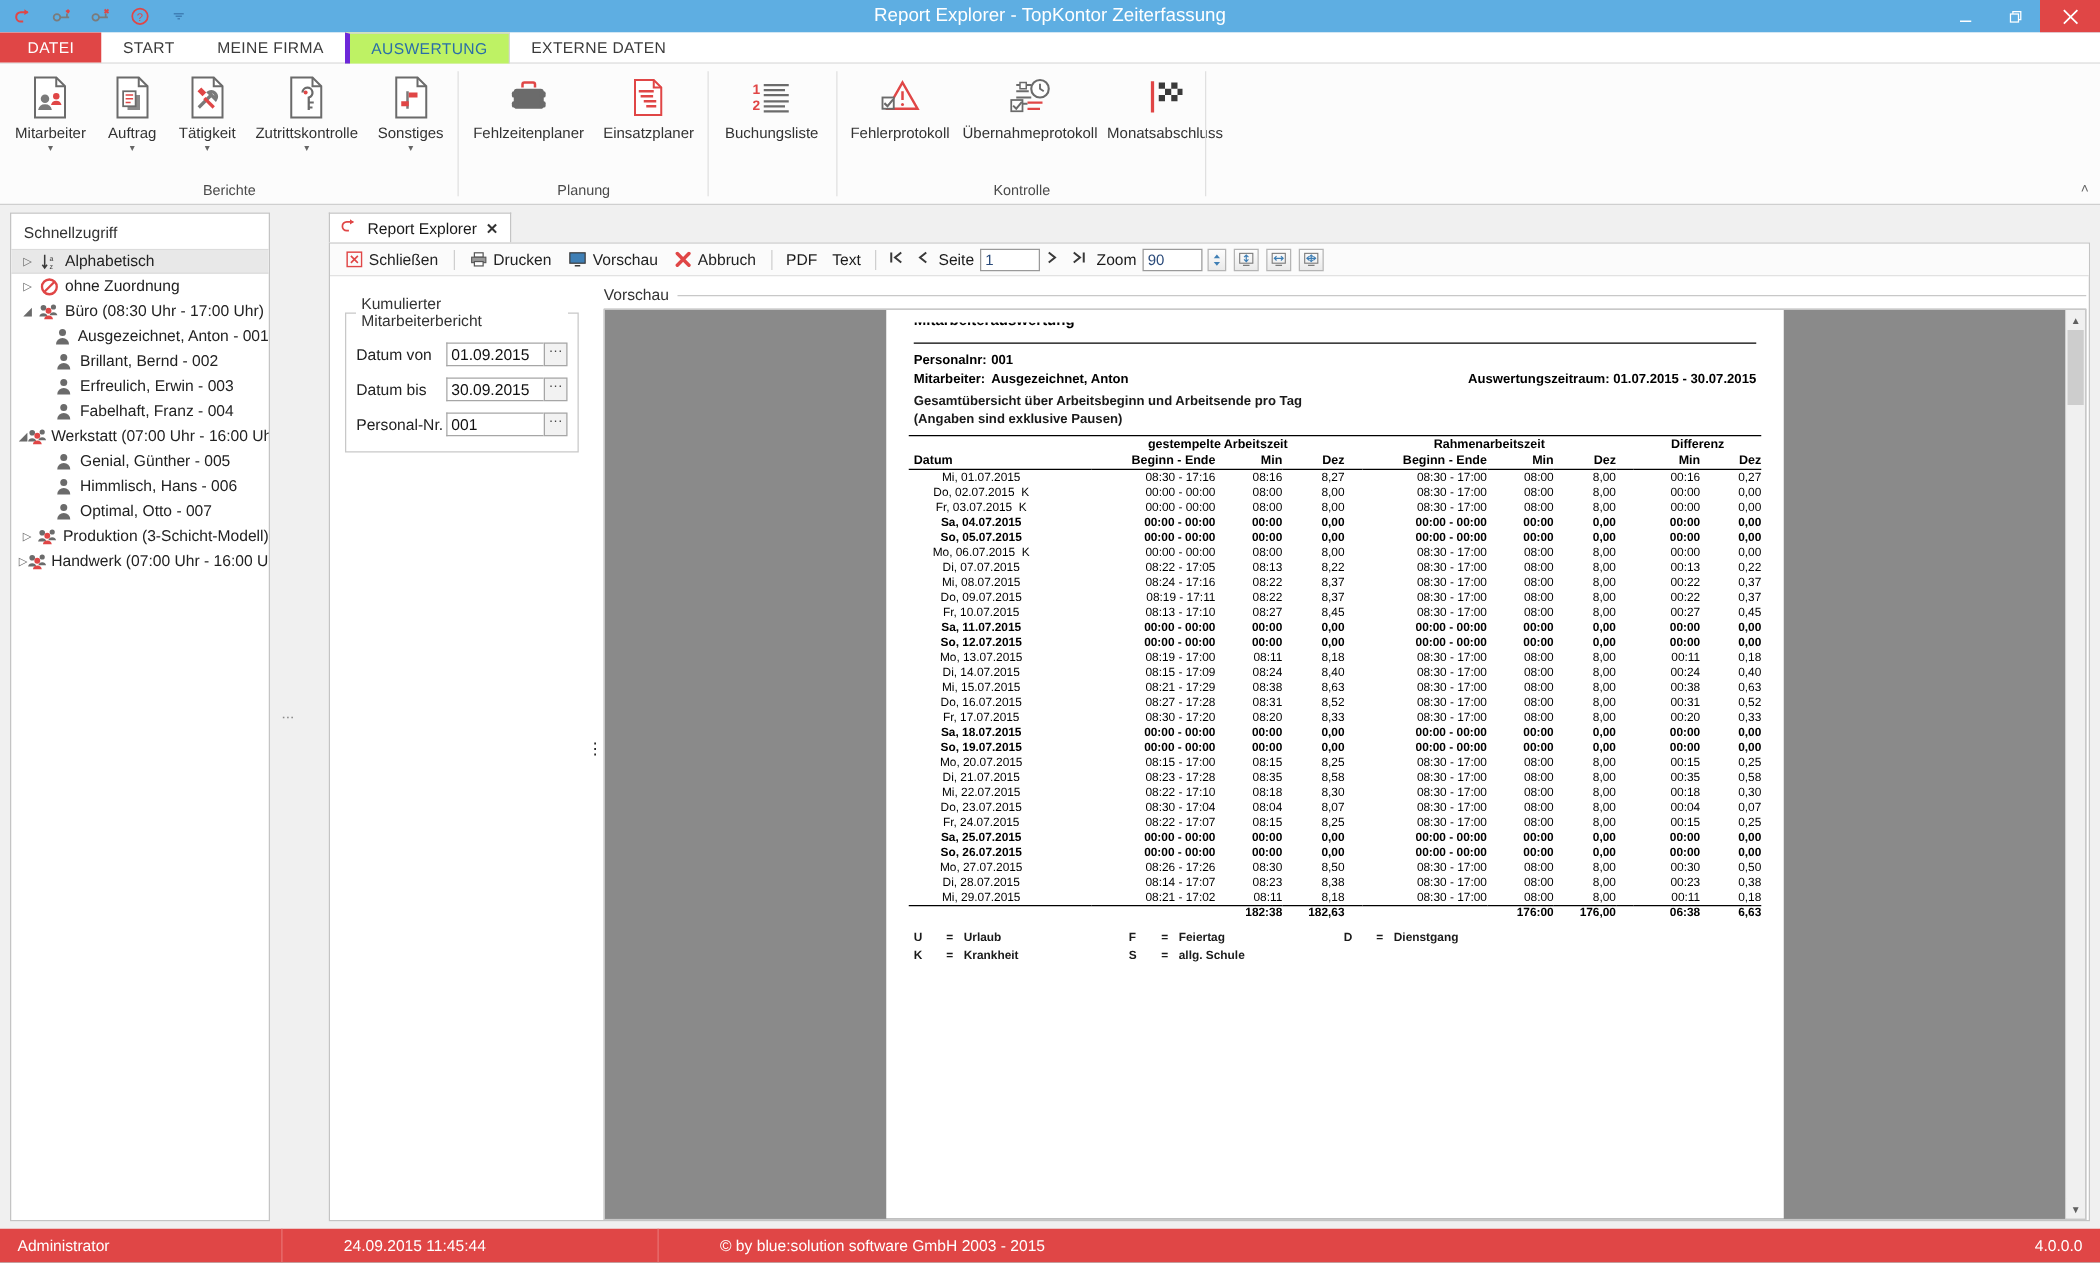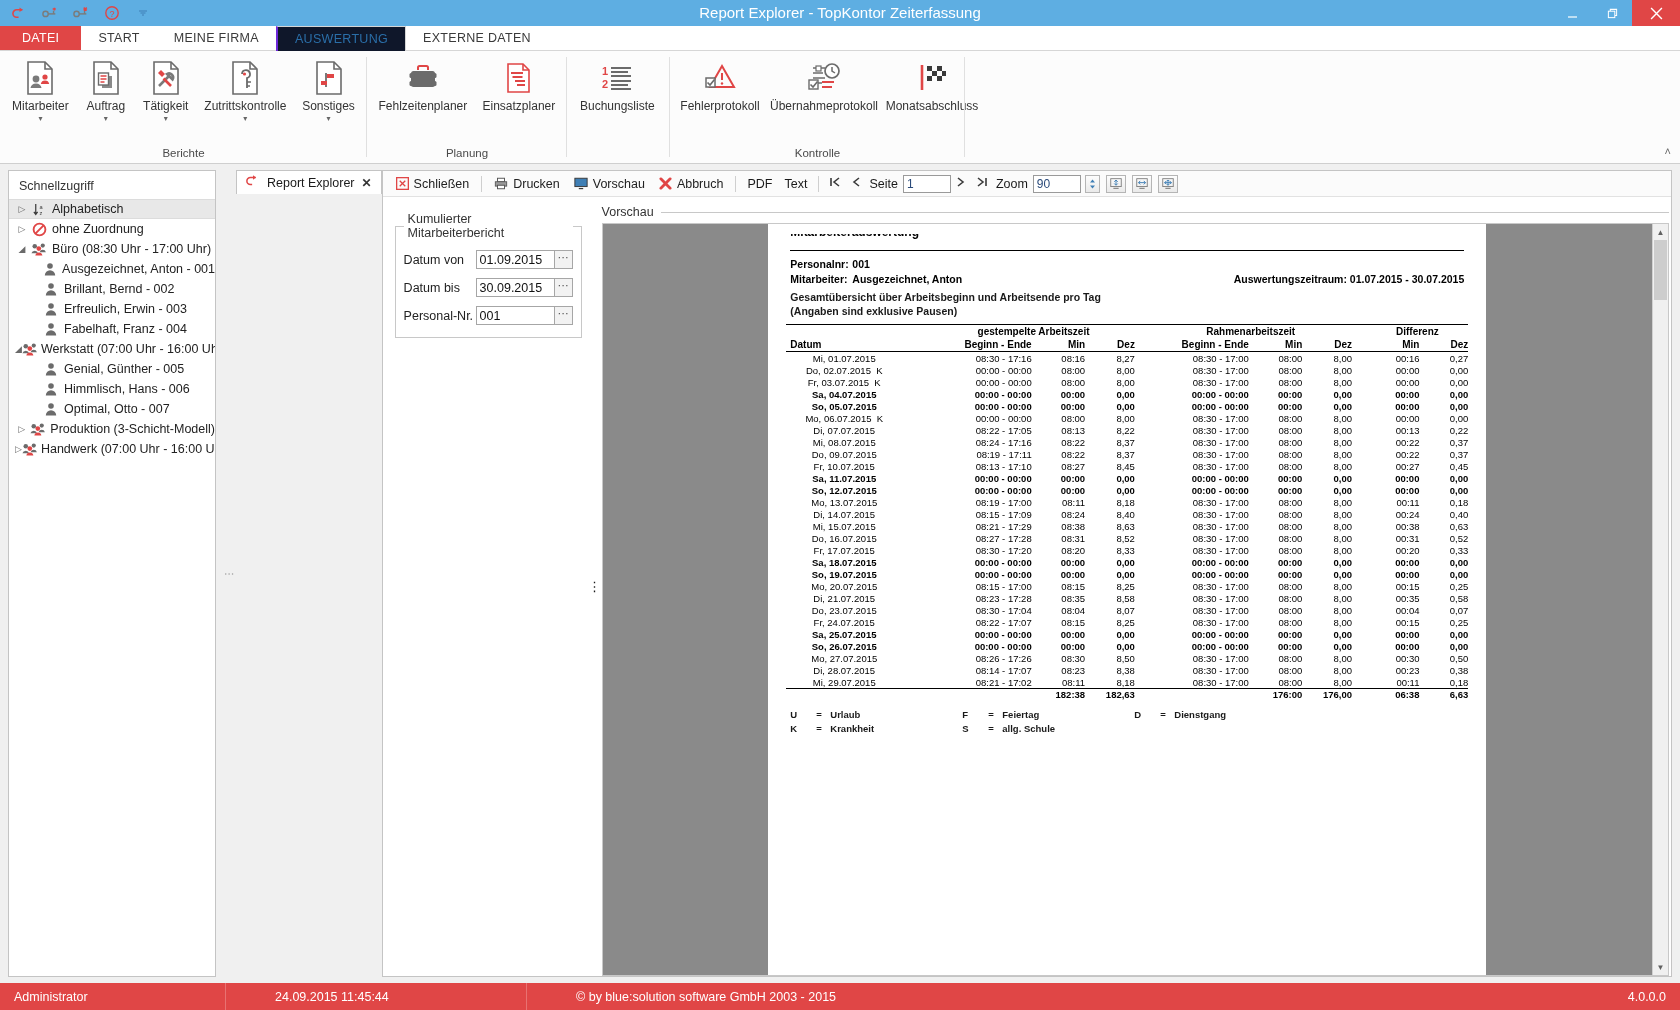--- a/index.html
+++ b/index.html
@@ -32,22 +32,22 @@
   .ribbon-tabs{
     height:25px; background:#fff; display:flex; align-items:stretch;
     border-bottom:1px solid #d6d6d6; position:relative;
   }
   .rtab{
     padding:0 17px; display:flex; align-items:center; font-size:12.5px;
     color:#3a3a3a; cursor:pointer; letter-spacing:.3px;
   }
   .rtab.datei{ background:#e04646; color:#fff; font-weight:400; padding:0 22px;}
   .rtab.active{
-    background:#0f172a; color:#2a6ea8;
-    border-left:2px solid #6d28d9; border-right:1px solid #d6d6d6; border-top:1px solid #d6d6d6;
+    background:#bef264; color:#2a6ea8;
+    border-left:4px solid #6d28d9; border-right:1px solid #d6d6d6; border-top:1px solid #d6d6d6;
     margin-bottom:-1px;
   }
 
   
   .ribbon{
     height:113px; background:#fcfcfc; border-bottom:1px solid #cfcfcf;
     display:flex; align-items:stretch; position:relative;
   }
   .rgroup{ display:flex; flex-direction:column; position:relative; padding:0 4px; }
   .rgroup .items{ display:flex; flex:1; align-items:flex-start; padding-top:8px; }
@@ -82,21 +82,21 @@
   .exp{ width:14px; display:flex; align-items:center; justify-content:center; color:#6a6a6a; font-size:9px;}
   .tnode .ic{ width:20px; display:flex; align-items:center; justify-content:center; }
   .tnode .txt{ margin-left:3px; color:#222; }
   .tnode.child{ padding-left:32px; }
 
   
   .vsplit{ width:14px; display:flex; align-items:center; justify-content:center; cursor:col-resize;}
   .vsplit .dots{ color:#8a8a8a; font-size:10px; letter-spacing:0; line-height:4px; writing-mode:vertical-rl;}
 
   
-  .rightpanel{ flex:1; padding:6px 8px 6px 0; display:flex; flex-direction:row; min-width:0; }
+  .rightpanel{ flex:1; padding:6px 8px 6px 0; display:flex; flex-direction:column; min-width:0;margin-left:27px; }
   .doc-tabstrip{ height:24px; display:flex; align-items:flex-end; }
   .doctab{
     height:24px; background:#fff; border:1px solid #c4c4c4; border-bottom:none;
     display:flex; align-items:center; padding:0 9px; gap:7px; font-size:12.5px; cursor:pointer;
   }
   .doctab .x{ color:#333; font-weight:bold; font-size:12px; cursor:pointer;}
   .docbody{ flex:1; background:#fff; border:1px solid #c4c4c4; display:flex; flex-direction:column; min-height:0;}
 
   .rep-toolbar{
     height:26px; display:flex; align-items:center; gap:0px; padding:0 6px;
@@ -1042,20 +1042,33 @@
                         <td class="c-dez">8,58</td>
                         <td class="c-sp"></td>
                         <td class="c-be">08:30 - 17:00</td>
                         <td class="c-min">08:00</td>
                         <td class="c-dez">8,00</td>
                         <td class="c-sp"></td>
                         <td class="c-min">00:35</td>
                         <td class="c-dez">0,58</td>
                       </tr>
                       <tr class="">
+                        <td class="c-date">Mi, 22.07.2015</td>
+                        <td class="c-be">08:22 - 17:10</td>
+                        <td class="c-min">08:18</td>
+                        <td class="c-dez">8,30</td>
+                        <td class="c-sp"></td>
+                        <td class="c-be">08:30 - 17:00</td>
+                        <td class="c-min">08:00</td>
+                        <td class="c-dez">8,00</td>
+                        <td class="c-sp"></td>
+                        <td class="c-min">00:18</td>
+                        <td class="c-dez">0,30</td>
+                      </tr>
+                      <tr class="">
                         <td class="c-date">Do, 23.07.2015</td>
                         <td class="c-be">08:30 - 17:04</td>
                         <td class="c-min">08:04</td>
                         <td class="c-dez">8,07</td>
                         <td class="c-sp"></td>
                         <td class="c-be">08:30 - 17:00</td>
                         <td class="c-min">08:00</td>
                         <td class="c-dez">8,00</td>
                         <td class="c-sp"></td>
                         <td class="c-min">00:04</td>

